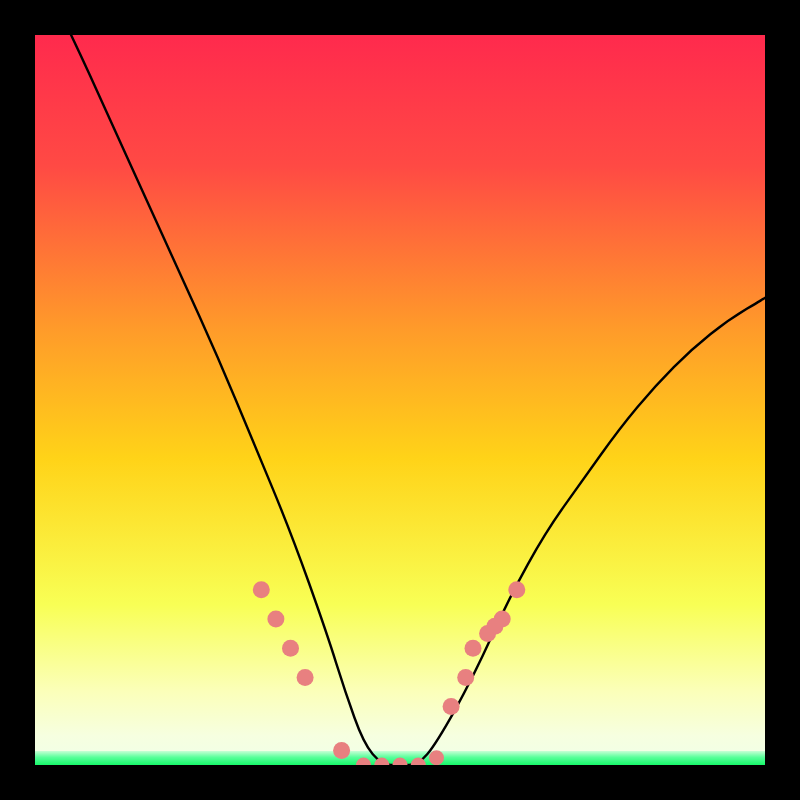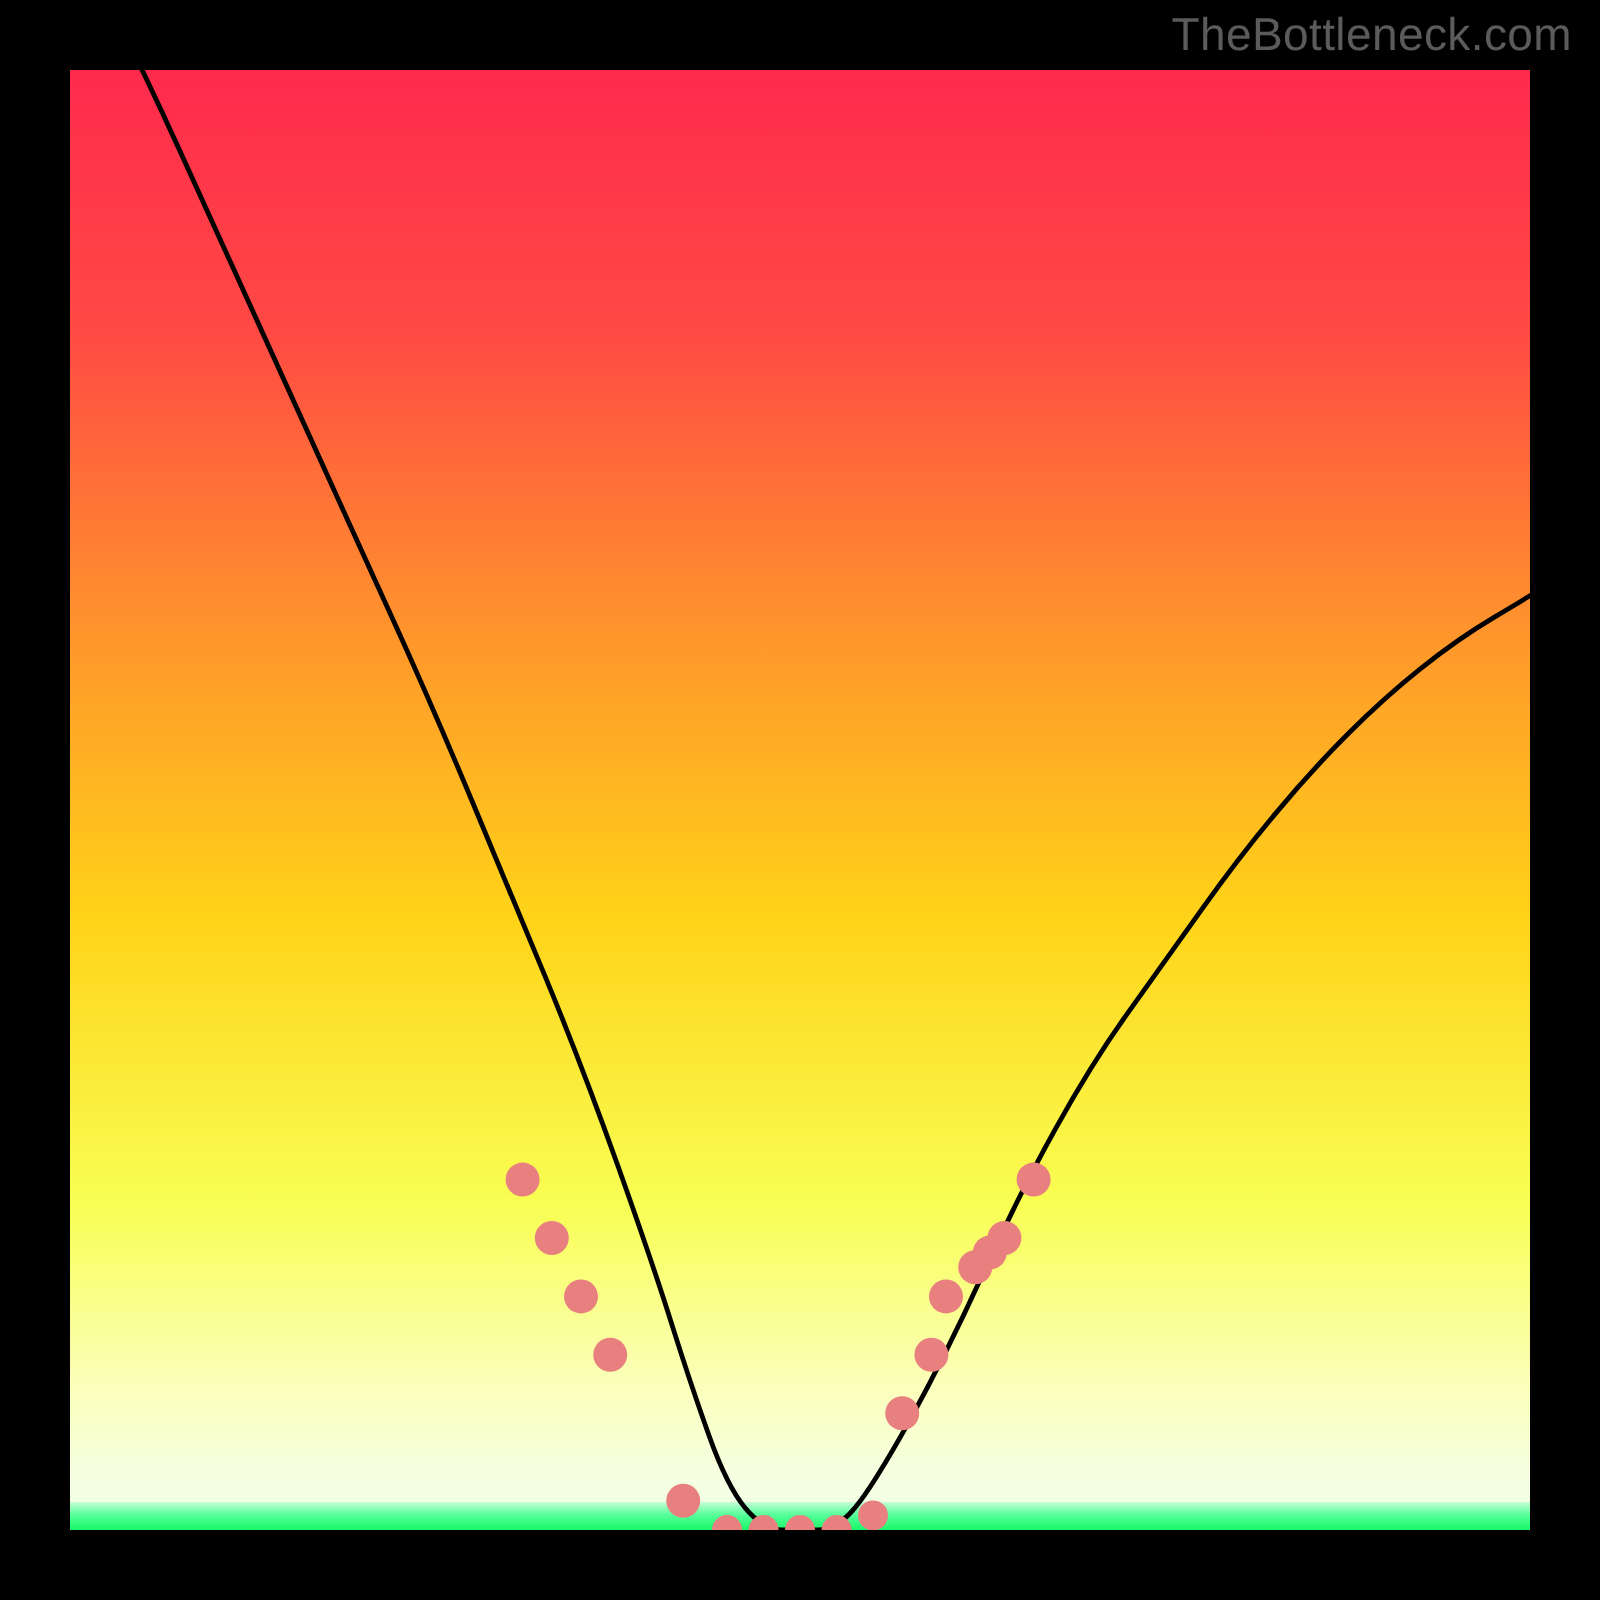--- a/index.html
+++ b/index.html
@@ -35,21 +35,20 @@
   }
   svg {
     display: block;
   }
 </style>
 </head>
 <body>
 
 <div class="frame">
 
-  <div class="watermark">TheBottleneck.com</div>
 
   <div class="plot-wrap">
     <svg viewBox="0 0 730 730" width="730" height="730">
       <defs>
         <linearGradient id="bg-grad" x1="0" y1="0" x2="0" y2="1">
           <stop offset="0%" stop-color="#ff2a4d"></stop>
           <stop offset="18%" stop-color="#ff4a44"></stop>
           <stop offset="40%" stop-color="#ff9a2a"></stop>
           <stop offset="58%" stop-color="#ffd318"></stop>
           <stop offset="78%" stop-color="#f8ff55"></stop>

